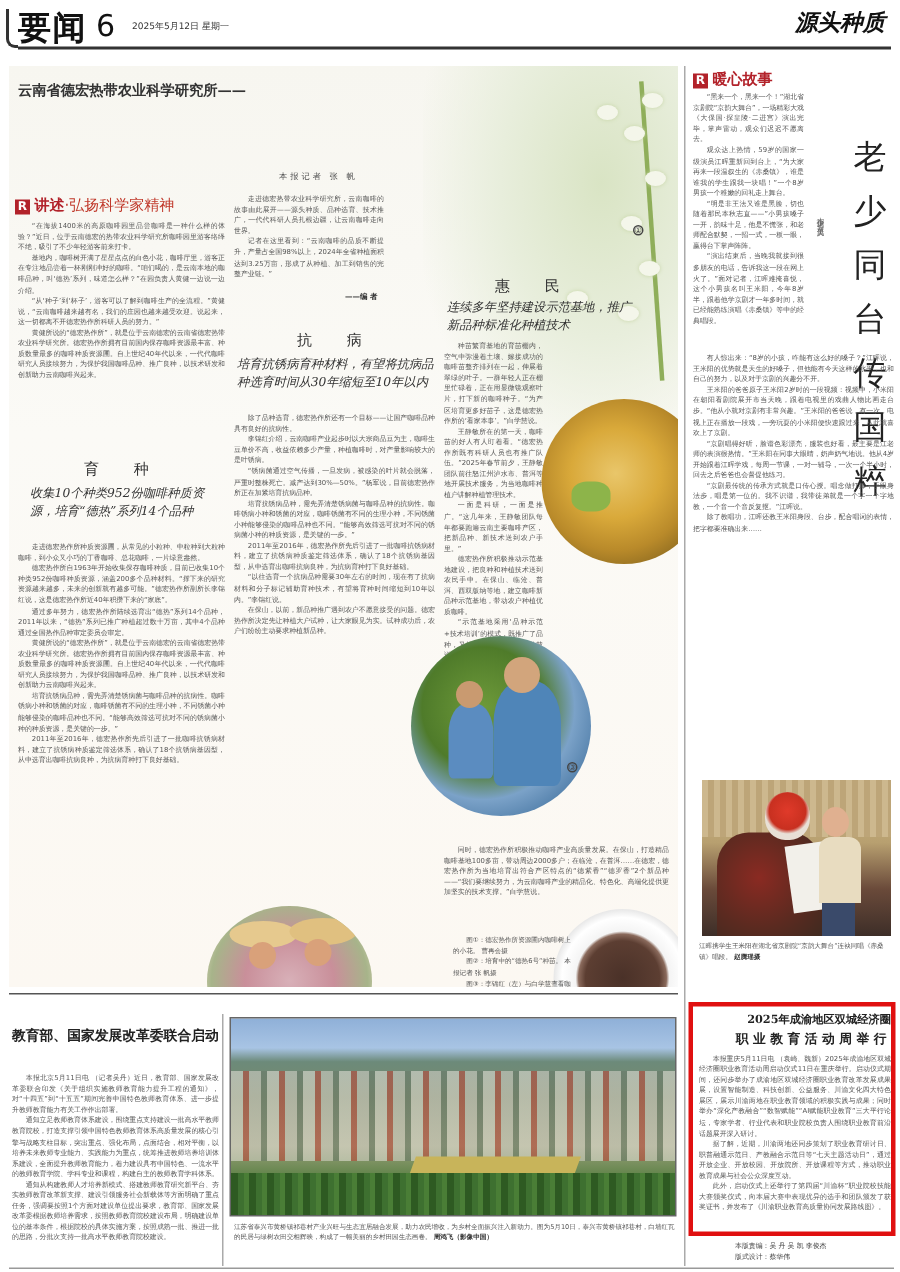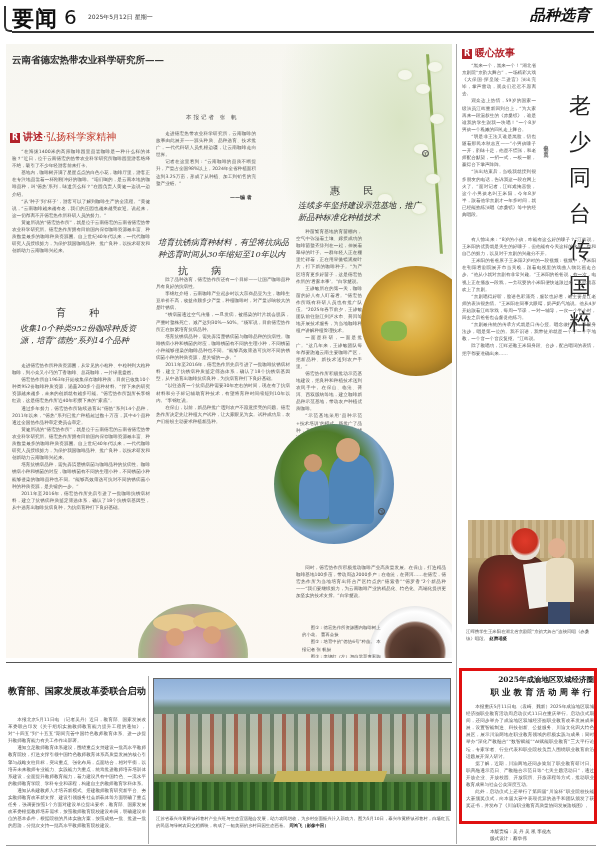--- a/index.html
+++ b/index.html
@@ -70,21 +70,21 @@
   .opera-caption .credit { font-weight: bold; color: #333; }
 
   .redbox { position: absolute; left: 459px; top: 668px; width: 138px; height: 156px; border: 3px solid #e01010; background: #fff; }
   .redbox-title { position: absolute; left: 0; width: 100%; text-align: right; font-family: "DejaVu Serif", serif; font-weight: bold; color: #222; }
   .redbox .t1 { top: 4px; font-size: 7.5px; }
   .redbox .t2 { top: 16px; font-size: 8.5px; letter-spacing: 3px; }
   .redbox .text-col { left: 4px; top: 32px; width: 128px; height: 118px; }
   .editor-credit { position: absolute; left: 490px; top: 828px; font-size: 4.6px; line-height: 7px; color: #444; }
 
   
-  .edu-head { position: absolute; left: 8px; top: 684px; width: 138px; text-align: center; font-family: "DejaVu Serif", serif; font-weight: bold; color: #222; }
+  .edu-head { position: absolute; left: 8px; top: 684px; width: 138px; font-family: "DejaVu Serif", serif; font-weight: bold; color: #222; }
   .edu-head .l1 { font-size: 9.2px; line-height: 14px; }
   .edu-head .l2 { font-size: 9.6px; line-height: 14px; letter-spacing: 2px; }
   .edu-divider { position: absolute; left: 148px; top: 676px; width: 1px; height: 168px; background: #aaa; }
 
   
   .village { position: absolute; left: 153px; top: 678px; width: 298px; height: 133px; overflow: hidden; background: linear-gradient(180deg, #8fb0d8 0%, #a8c4e4 15%, #6c8a7a 22%, #7a8a6a 40%, #9aa07a 65%, #4e7a3a 85%, #3e6a2e 100%); border: 1px solid #666; }
   .village .houses { position: absolute; left: 0; top: 35px; width: 100%; height: 60px; background: repeating-linear-gradient(90deg, #e8e4dc 0 8px, #c04438 8px 12px, #d8d4cc 12px 20px, #6a7a6a 20px 24px); opacity: 0.55; }
   .village .trees { position: absolute; left: 0; bottom: 0; width: 100%; height: 28px; background: repeating-linear-gradient(90deg, #2e5a22 0 5px, #3e7030 5px 9px, #4a7e36 9px 12px); }
   .village .field2 { position: absolute; left: 120px; top: 92px; width: 110px; height: 18px; background: #c8b45a; transform: skewX(-20deg); }
   .village-caption { position: absolute; left: 156px; top: 815px; width: 294px; font-size: 4.4px; line-height: 7px; color: #555; }
@@ -93,21 +93,21 @@
   .page-bottom-rule { position: absolute; left: 6px; top: 845px; width: 590px; height: 1px; background: #999; }
 </style>
 </head>
 <body>
 
 <div class="masthead">
   <div class="mast-bracket"></div>
   <div class="mast-section">要闻</div>
   <div class="mast-page">6</div>
   <div class="mast-date">2025年5月12日  星期一</div>
-  <div class="mast-logo">品种选育</div>
+  <div class="mast-logo">源头种质</div>
   <div class="mast-rule"></div>
 </div>
 
 <div class="feature">
   <div class="feature-bg-plant">
     <div class="stem"></div>
     <div class="flower" style="right:10px;top:18px;"></div>
     <div class="flower" style="right:22px;top:40px;"></div>
     <div class="flower" style="right:8px;top:70px;"></div>
     <div class="flower" style="right:24px;top:100px;"></div>
@@ -141,21 +141,21 @@
   <div class="sect-deck" style="left:14px;top:278px;width:126px;">收集10个种类952份咖啡种质资源，培育“德热”系列14个品种</div>
   <div class="text-col" style="left:6px;top:318px;width:138px;height:290px;">
     <p>走进德宏热作所种质资源圃，从常见的小粒种、中粒种到大粒种咖啡，到小众又小巧的丁香咖啡、总花咖啡，一片绿意盎然。</p>
     <p>德宏热作所自1963年开始收集保存咖啡种质，目前已收集10个种类952份咖啡种质资源，涵盖200多个品种材料。“撑下来的研究资源越来越多，未来的创新就有越多可能。”德宏热作所副所长李锦红说，这是德宏热作所近40年积攒下来的“家底”。</p>
     <p>通过多年努力，德宏热作所陆续选育出“德热”系列14个品种，2011年以来，“德热”系列已推广种植超过数十万亩，其中4个品种通过全国热作品种审定委员会审定。</p>
     <p>黄健所说的“德宏热作所”，就是位于云南德宏的云南省德宏热带农业科学研究所。德宏热作所拥有目前国内保存咖啡资源最丰富、种质数量最多的咖啡种质资源圃。自上世纪40年代以来，一代代咖啡研究人员接续努力，为保护我国咖啡品种、推广良种，以技术研发和创新助力云南咖啡兴起来。</p>
     <p>培育抗锈病品种，需先弄清楚锈病菌与咖啡品种的抗病性。咖啡锈病小种和锈菌的对应，咖啡锈菌有不同的生理小种，不同锈菌小种能够侵染的咖啡品种也不同。“能够高效筛选可抗对不同的锈病菌小种的种质资源，是关键的一步。”</p>
     <p>2011年至2016年，德宏热作所先后引进了一批咖啡抗锈病材料，建立了抗锈病种质鉴定筛选体系，确认了18个抗锈病基因型，从中选育出咖啡抗病良种，为抗病育种打下良好基础。</p>
   </div>
 
-  <div class="sect-head" style="left:172px;top:176px;margin-top:44px;">抗  病</div>
+  <div class="sect-head" style="left:192px;top:176px;">抗  病</div>
   <div class="sect-deck" style="left:152px;top:192px;width:132px;">培育抗锈病育种材料，有望将抗病品种选育时间从30年缩短至10年以内</div>
   <div class="text-col" style="left:150px;top:232px;width:134px;height:306px;">
     <p>除了品种选育，德宏热作所还有一个目标——让国产咖啡品种具有良好的抗病性。</p>
     <p>李锦红介绍，云南咖啡产业起步时以大宗商品豆为主，咖啡生豆单价不高，收益依赖多少产量，种植咖啡时，对产量影响较大的是叶锈病。</p>
     <p>“锈病菌通过空气传播，一旦发病，被感染的叶片就会脱落，严重时整株死亡。减产达到30%—50%。”杨军说，目前德宏热作所正在加紧培育抗病品种。</p>
     <p>培育抗锈病品种，需先弄清楚锈病菌与咖啡品种的抗病性。咖啡锈病小种和锈菌的对应，咖啡锈菌有不同的生理小种，不同锈菌小种能够侵染的咖啡品种也不同。“能够高效筛选可抗对不同的锈病菌小种的种质资源，是关键的一步。”</p>
     <p>2011年至2016年，德宏热作所先后引进了一批咖啡抗锈病材料，建立了抗锈病种质鉴定筛选体系，确认了18个抗锈病基因型，从中选育出咖啡抗病良种，为抗病育种打下良好基础。</p>
     <p>“以往选育一个抗病品种需要30年左右的时间，现在有了抗病材料和分子标记辅助育种技术，有望将育种时间缩短到10年以内。”李锦红说。</p>
     <p>在保山，以前，新品种推广遇到农户不愿意接受的问题。德宏热作所决定先让种植大户试种，让大家眼见为实。试种成功后，农户们纷纷主动要求种植新品种。</p>
   </div>

